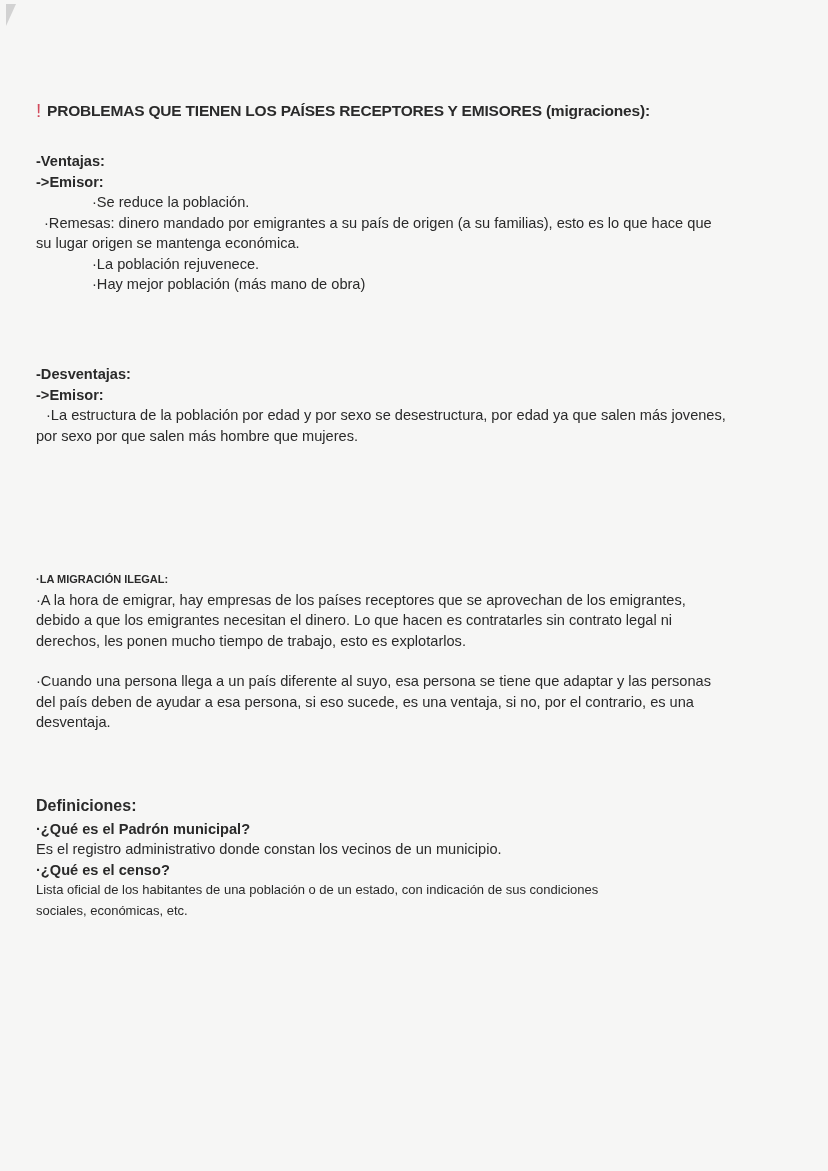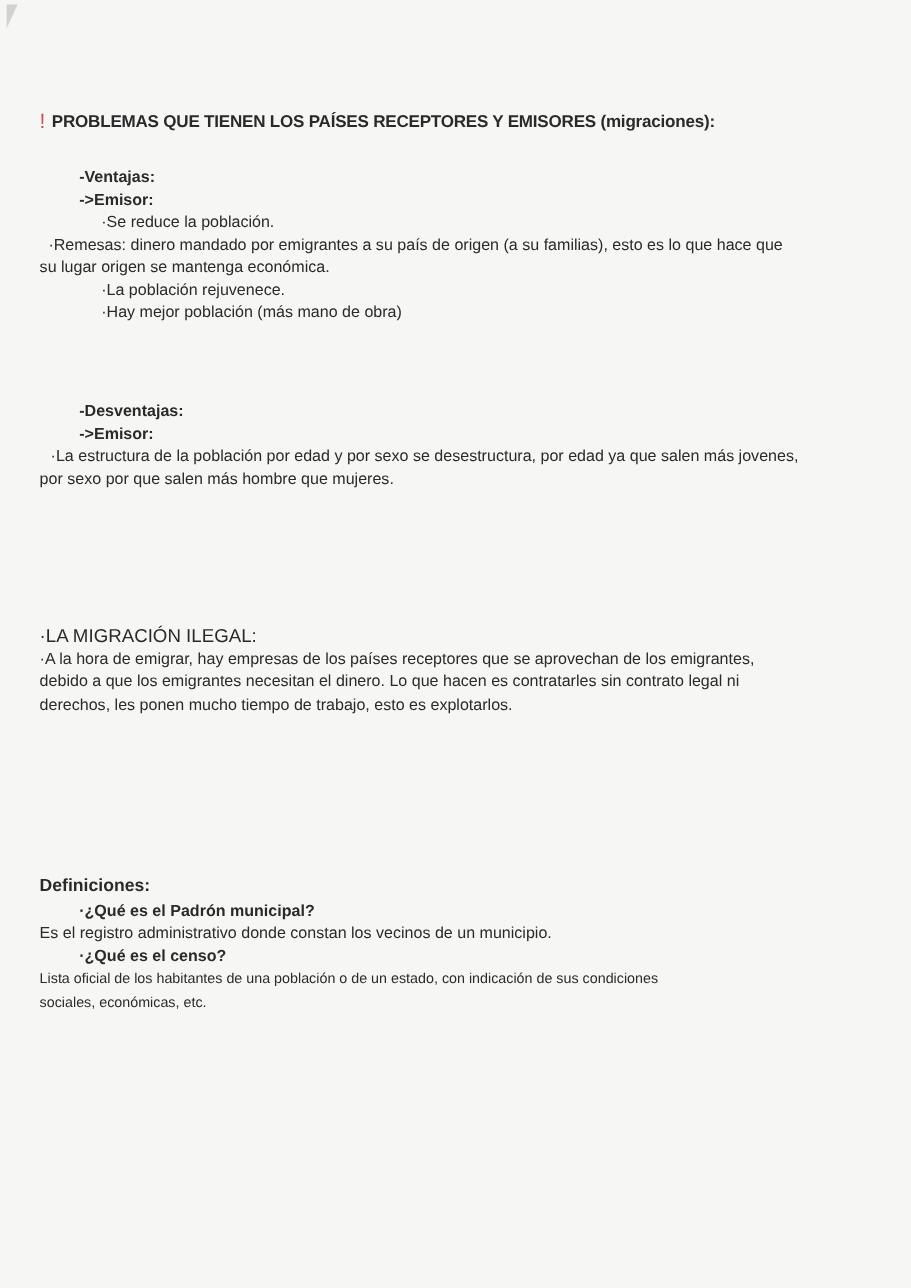--- a/index.html
+++ b/index.html
@@ -49,29 +49,28 @@
     }
     .block {
       position: absolute;
       left: 36px;
       width: 690px;
       font-size: 14.6px;
       line-height: 20.5px;
     }
     .h {
       font-weight: bold;
-      margin-left: 36px;
     }
     .indent {
       padding-left: 8px;
       margin-left: 48px;
     }
     .sec-title {
-      font-weight: normal;
-      font-size: 17px;
+      font-weight: bold;
+      font-size: 11px;
     }
     .def-title {
       font-weight: bold;
       font-size: 16px;
       margin-bottom: 2px;
     }
     .def-answer-small {
       font-size: 13px;
       line-height: 20.5px;
     }
@@ -100,20 +99,21 @@
 
   <div class="block" style="top:364px;">
     <p class="h">-Desventajas:</p>
     <p class="h">-&gt;Emisor:</p>
     <p style="text-indent:10px;">·La estructura de la población por edad y por sexo se desestructura, por edad ya que salen más jovenes, por sexo por que salen más hombre que mujeres.</p>
   </div>
 
   <div class="block" style="top:569px;">
     <p class="sec-title">·LA MIGRACIÓN ILEGAL:</p>
     <p>·A la hora de emigrar, hay empresas de los países receptores que se aprovechan de los emigrantes, debido a que los emigrantes necesitan el dinero. Lo que hacen es contratarles sin contrato legal ni derechos, les ponen mucho tiempo de trabajo, esto es explotarlos.</p>
+    <p style="margin-top:20px;">·Cuando una persona llega a un país diferente al suyo, esa persona se tiene que adaptar y las personas del país deben de ayudar a esa persona, si eso sucede, es una ventaja, si no, por el contrario, es una desventaja.</p>
   </div>
 
   <div class="block" style="top:796px;">
     <p class="def-title">Definiciones:</p>
     <p class="h">·¿Qué es el Padrón municipal?</p>
     <p>Es el registro administrativo donde constan los vecinos de un municipio.</p>
     <p class="h">·¿Qué es el censo?</p>
     <p class="def-answer-small" style="width:610px;">Lista oficial de los habitantes de una población o de un estado, con indicación de sus condiciones sociales, económicas, etc.</p>
   </div>
 </div>

